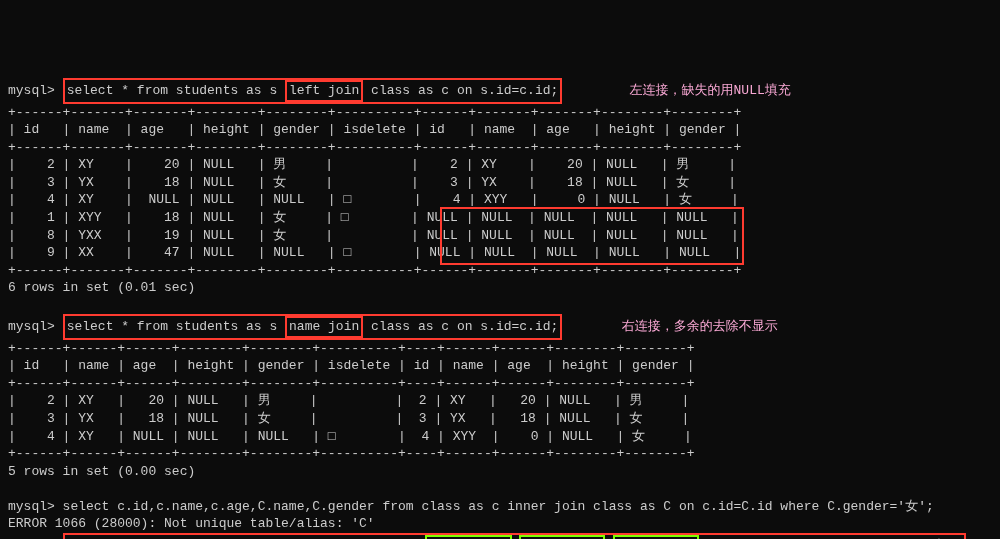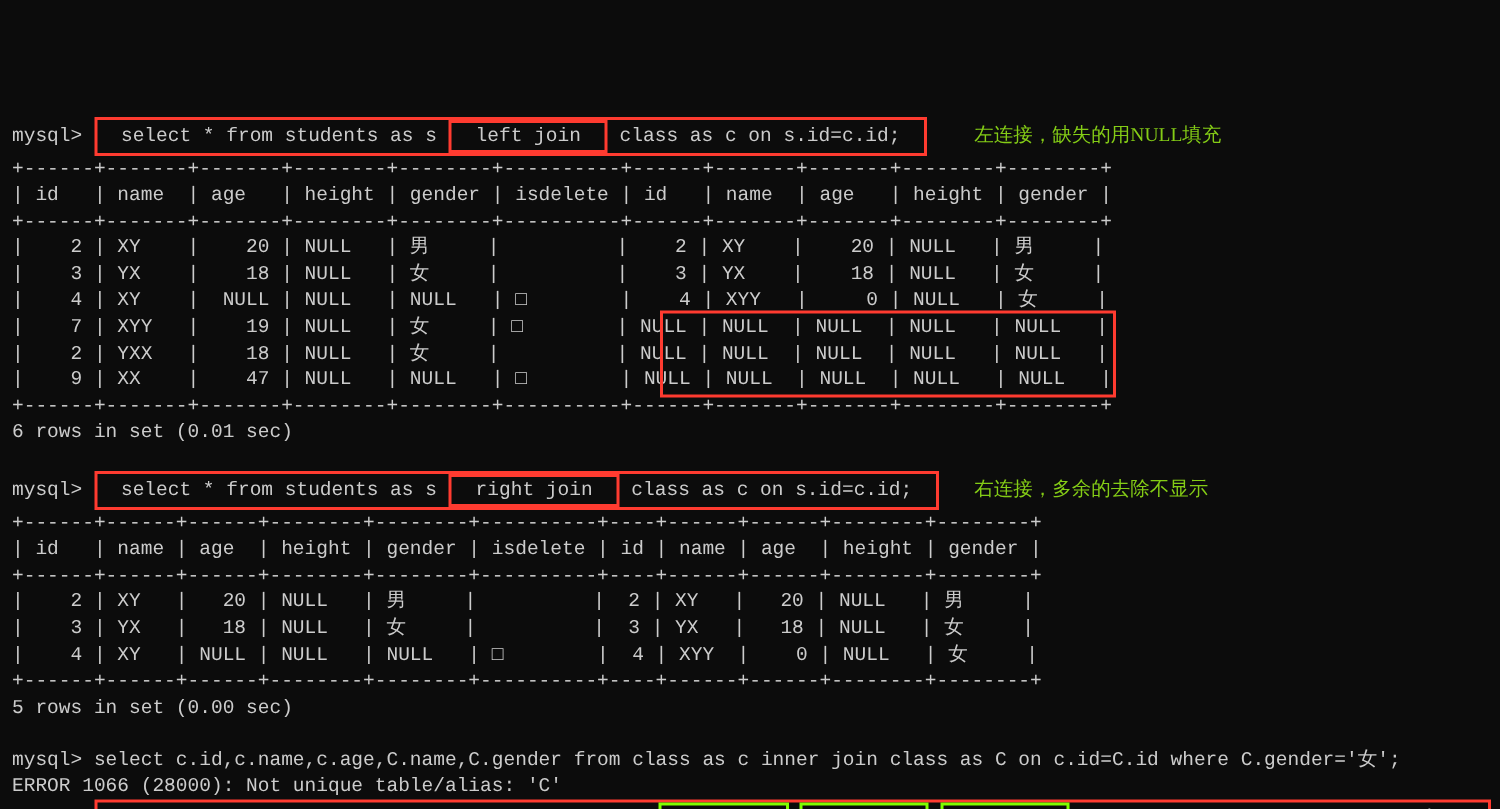--- a/index.html
+++ b/index.html
@@ -8,24 +8,24 @@
     background: #0c0c0c;
     color: #cccccc;
     font-family: "Consolas", "Courier New", monospace;
     font-size: 13px;
     line-height: 1.35;
     white-space: pre;
     width: 1000px;
     box-sizing: border-box;
     position: relative;
   }
-  .annotation-red { color: #84cc16; font-family: Liberation Serif, serif; white-space: nowrap; }
+  .annotation-red { color: #f9a8d4; font-family: Liberation Mono, monospace; white-space: nowrap; margin-left: 36px; }
   .box-red {
     border: 2px solid #ff3b30;
-    padding: 0 16px;
+    padding: 0 2px;
     display: inline-block;
   }
   .box-green {
     border: 2px solid #7fff00;
     padding: 0 2px;
     display: inline-block;
   }
   .rel { position: relative; display: inline-block; }
   .overlay-box {
     position: absolute;
@@ -38,27 +38,27 @@
 
 
 
 <div><span>mysql&gt;</span> <span class="rel"><span class="box-red"><span>select * from students as s </span><span class="box-red">left join</span><span> class as c on s.id=c.id;</span></span></span>    <span class="annotation-red">左连接，缺失的用NULL填充</span>
 <span>+------+-------+-------+--------+--------+----------+------+-------+-------+--------+--------+</span>
 <span>| id   | name  | age   | height | gender | isdelete | id   | name  | age   | height | gender |</span>
 <span>+------+-------+-------+--------+--------+----------+------+-------+-------+--------+--------+</span>
 <span class="rel"><span>|    2 | XY    |    20 | NULL   | 男     |          |    2 | XY    |    20 | NULL   | 男     |</span>
 <span>|    3 | YX    |    18 | NULL   | 女     |          |    3 | YX    |    18 | NULL   | 女     |</span>
 <span>|    4 | XY    |  NULL | NULL   | NULL   | □        |    4 | XYY   |     0 | NULL   | 女     |</span>
-<span>|    7 | XYY   |    19 | NULL   | 女     | □        | NULL | NULL  | NULL  | NULL   | NULL   |</span>
-<span>|    2 | YXX   |    18 | NULL   | 女     |          | NULL | NULL  | NULL  | NULL   | NULL   |</span>
+<span>|    1 | XYY   |    18 | NULL   | 女     | □        | NULL | NULL  | NULL  | NULL   | NULL   |</span>
+<span>|    8 | YXX   |    19 | NULL   | 女     |          | NULL | NULL  | NULL  | NULL   | NULL   |</span>
 <span>|    9 | XX    |    47 | NULL   | NULL   | □        | NULL | NULL  | NULL  | NULL   | NULL   |</span><span class="overlay-box" style="left:432px; top:51px; width:300px; height:54px;"></span></span>
 <span>+------+-------+-------+--------+--------+----------+------+-------+-------+--------+--------+</span>
 <span>6 rows in set (0.01 sec)</span>
 
-<span>mysql&gt;</span> <span class="box-red"><span>select * from students as s </span><span class="box-red">right join</span><span> class as c on s.id=c.id;</span></span>   <span class="annotation-red">右连接，多余的去除不显示</span>
+<span>mysql&gt;</span> <span class="box-red"><span>select * from students as s </span><span class="box-red">name join</span><span> class as c on s.id=c.id;</span></span>   <span class="annotation-red">右连接，多余的去除不显示</span>
 <span>+------+------+------+--------+--------+----------+----+------+------+--------+--------+</span>
 <span>| id   | name | age  | height | gender | isdelete | id | name | age  | height | gender |</span>
 <span>+------+------+------+--------+--------+----------+----+------+------+--------+--------+</span>
 <span>|    2 | XY   |   20 | NULL   | 男     |          |  2 | XY   |   20 | NULL   | 男     |</span>
 <span>|    3 | YX   |   18 | NULL   | 女     |          |  3 | YX   |   18 | NULL   | 女     |</span>
 <span>|    4 | XY   | NULL | NULL   | NULL   | □        |  4 | XYY  |    0 | NULL   | 女     |</span>
 <span>+------+------+------+--------+--------+----------+----+------+------+--------+--------+</span>
 <span>5 rows in set (0.00 sec)</span>
 
 <span>mysql&gt; select c.id,c.name,c.age,C.name,C.gender from class as c inner join class as C on c.id=C.id where C.gender='女';</span>

